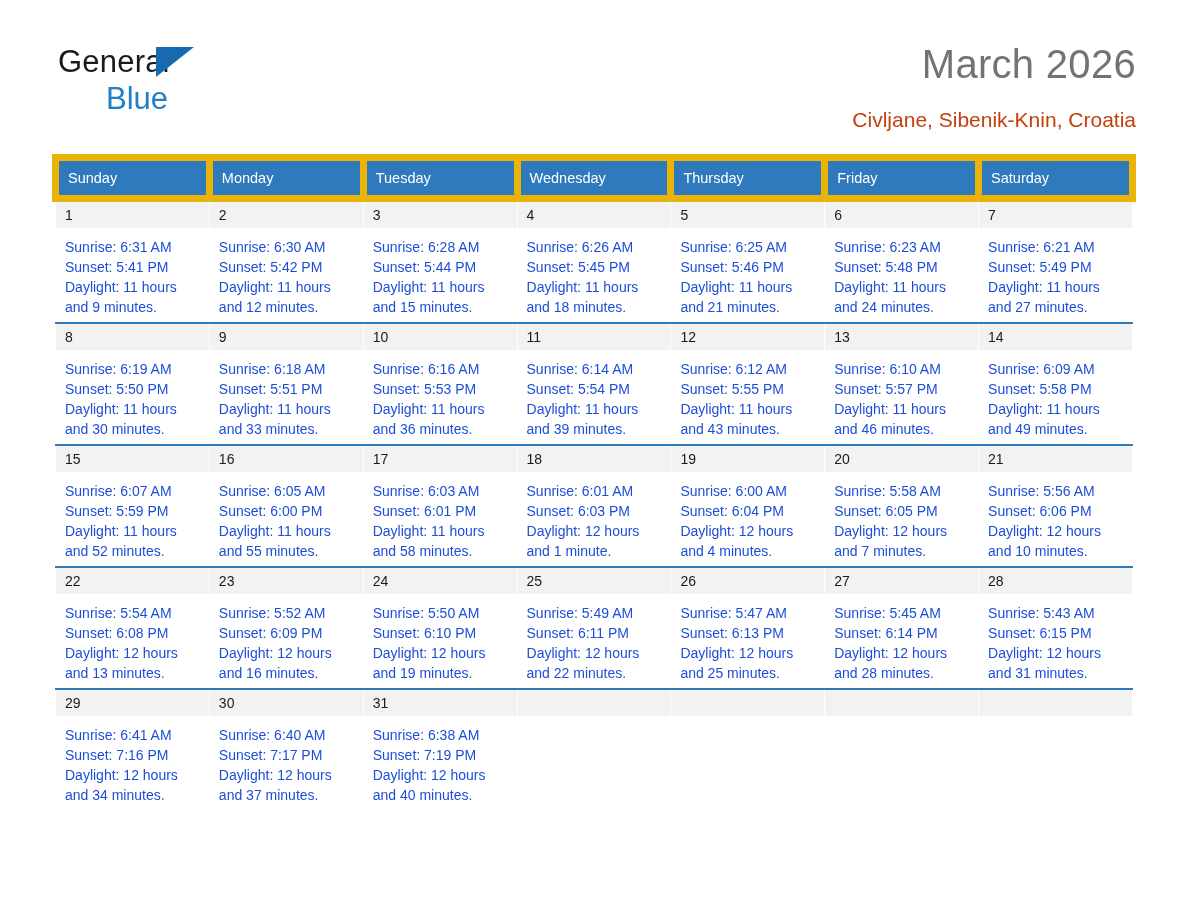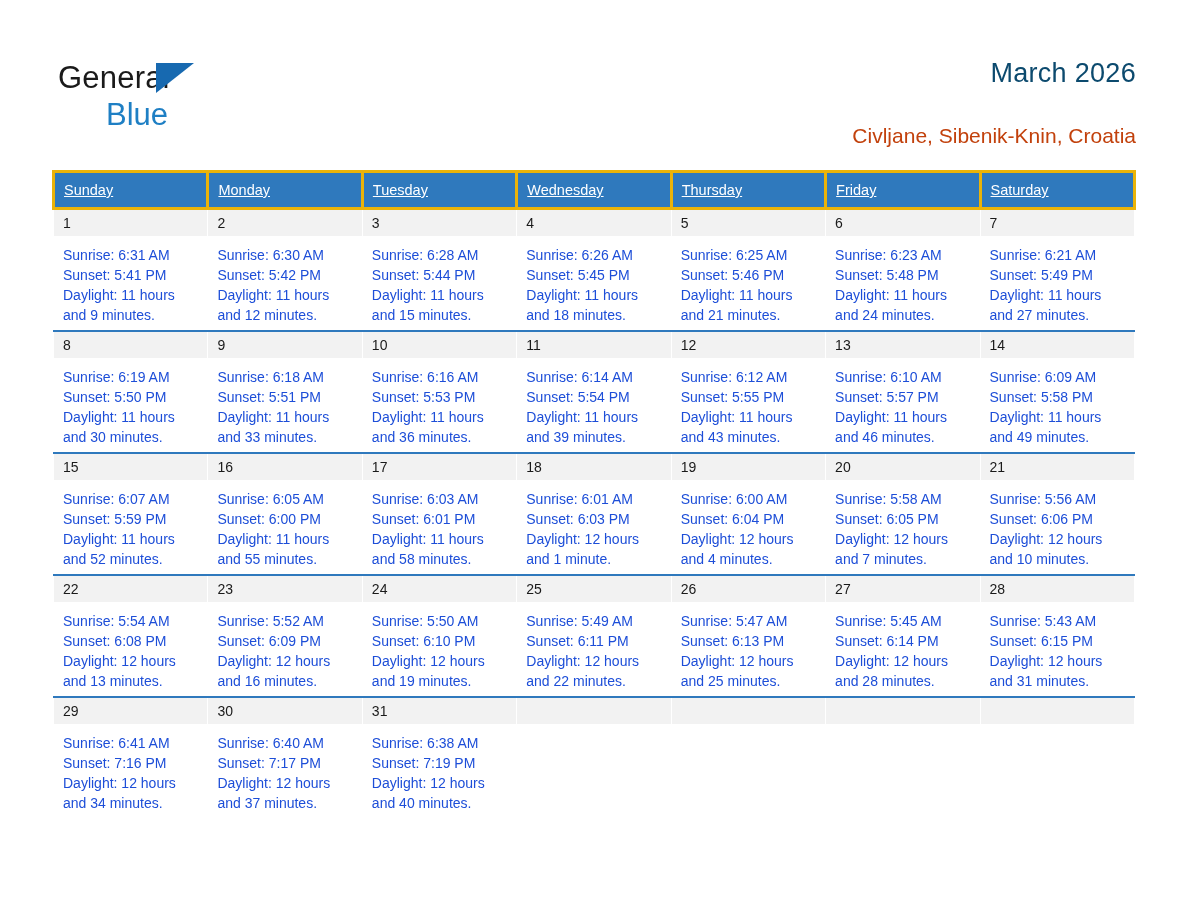--- a/index.html
+++ b/index.html
@@ -12,21 +12,21 @@
     height: 918px;
     font-family: "Liberation Sans", sans-serif;
     color: #000000;
     position: relative;
   }
   .page {
     position: relative;
     width: 1188px;
     height: 880px;
     box-sizing: border-box;
-    padding: 16px 52px;
+    padding: 0 52px;
   }
   
   .header {
     position: relative;
     height: 118px;
   }
   .logo {
     position: absolute;
     left: 6px;
     top: 46px;
@@ -54,22 +54,22 @@
     top: 1px;
     width: 0;
     height: 0;
     border-left: 38px solid #1769b0;
     border-bottom: 30px solid transparent;
   }
   .title {
     position: absolute;
     right: 0;
     top: 42px;
-    font-size: 27px;
-    color: #0c4a6e;
+    font-size: 40px;
+    color: #737373;
     font-weight: normal;
     letter-spacing: 0.3px;
   }
   .subtitle {
     position: absolute;
     right: 0;
     top: 108px;
     font-size: 21px;
     color: #c2410c;
   }
@@ -81,22 +81,21 @@
     table-layout: fixed;
   }
   table.calendar th {
     background: #2f79bd;
     color: #ffffff;
     font-size: 14.5px;
     font-weight: normal;
     text-align: left;
     padding: 8px 0 8px 9px;
     height: 18px;
-    border: 3px solid #eab308;
-    text-decoration: underline;
+    border: 7px solid #eab308;
   }
   table.calendar td {
     vertical-align: top;
     border-top: 2px solid #2f79bd;
     border-left: 1px solid #ffffff;
     border-right: 1px solid #ffffff;
     padding: 0;
     height: 120px;
     width: 154.8px;
   }

